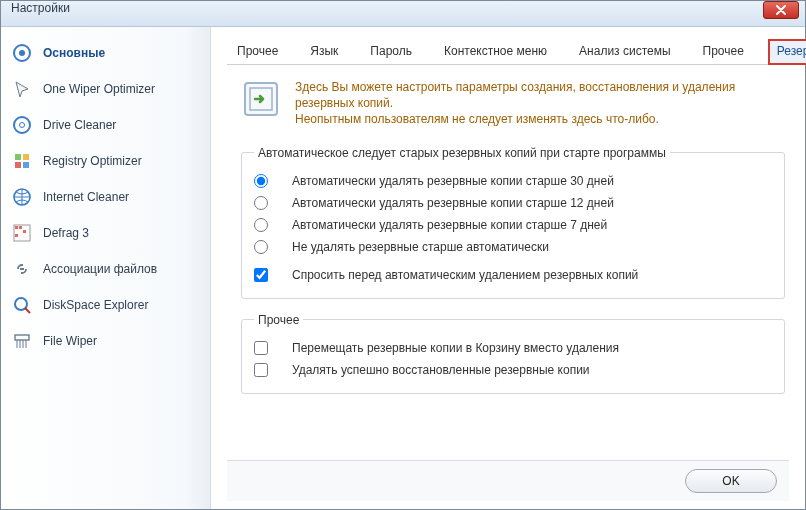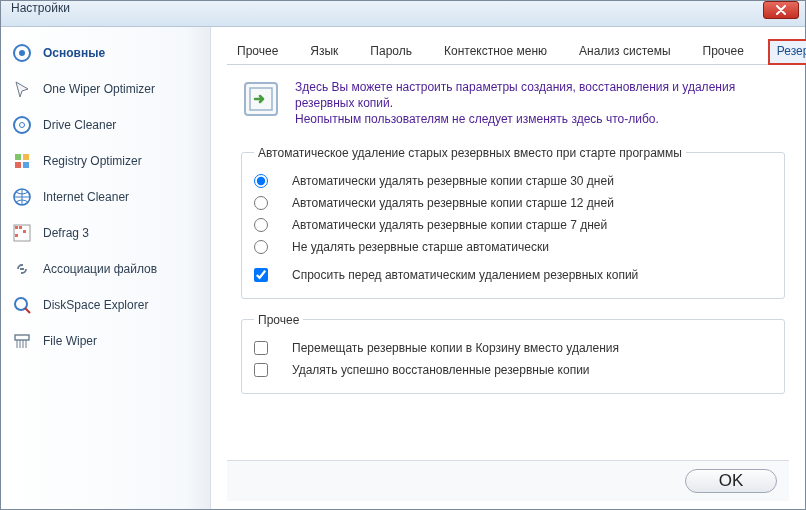--- a/index.html
+++ b/index.html
@@ -114,21 +114,21 @@
     gap: 14px;
     margin-bottom: 18px;
     align-items: flex-start;
   }
   .intro-icon {
     width: 40px;
     height: 40px;
     flex: none;
   }
   .intro-text {
-    color: #4c1d95;
+    color: #a16207;
     line-height: 1.35;
   }
   fieldset.group {
     border: 1px solid #d0d7e0;
     border-radius: 3px;
     margin: 0 0 14px 0;
     padding: 10px 12px 12px 12px;
   }
   fieldset.group > legend {
     padding: 0 4px;
@@ -156,21 +156,21 @@
     justify-content: flex-end;
     background: #f7f9fb;
   }
   .ok-btn {
     min-width: 92px;
     height: 24px;
     background: linear-gradient(#fdfdfd, #e6e9ee);
     border: 1px solid #9fa9b5;
     border-radius: 12px;
     cursor: pointer;
-    font-size: 17px;
+    font-size: 12px;
     color: #222;
   }
 </style>
 </head>
 <body>
 
 <div class="window">
 
   <div class="titlebar">
     <span class="title">Настройки</span>
@@ -305,21 +305,21 @@
               <path d="M14 20 L22 20 M19 17 L22 20 L19 23" fill="none" stroke="#4a9d3f" stroke-width="2.5" stroke-linecap="round" stroke-linejoin="round"></path>
             </svg>
           </div>
           <div class="intro-text">
             <div>Здесь Вы можете настроить параметры создания, восстановления и удаления резервных копий.</div>
             <div>Неопытным пользователям не следует изменять здесь что-либо.</div>
           </div>
         </div>
 
         <fieldset class="group">
-          <legend>Автоматическое удаление старых резервных вместо при старте программы</legend>
+          <legend>Автоматическое следует старых резервных копий при старте программы</legend>
 
           <label class="option-row">
             <input type="radio" name="autodel" checked="" style="">
             <span>Автоматически удалять резервные копии старше 30 дней</span>
           </label>
           <label class="option-row">
             <input type="radio" name="autodel" style="">
             <span>Автоматически удалять резервные копии старше 12 дней</span>
           </label>
           <label class="option-row">

